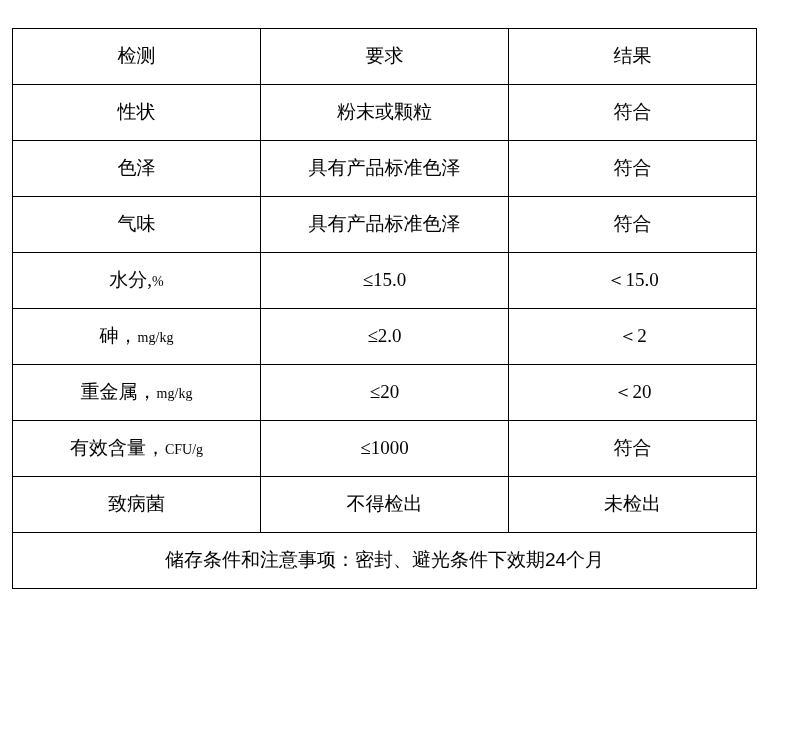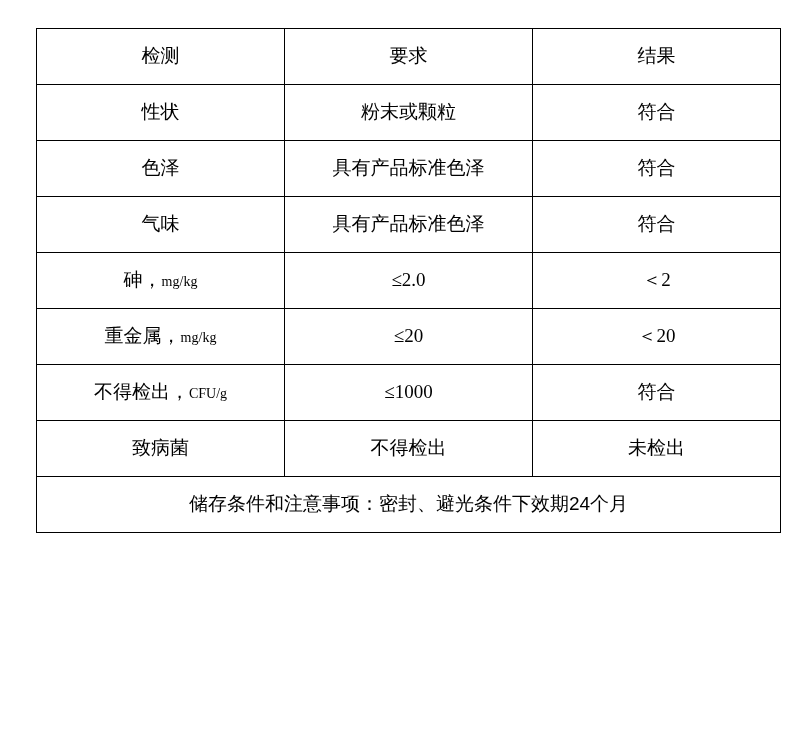--- a/index.html
+++ b/index.html
@@ -12,21 +12,21 @@
     background: #ffffff;
     font-family: "Liberation Serif", "DejaVu Serif", serif;
     color: #000000;
     overflow: hidden;
   }
   .page {
     position: relative;
     width: 800px;
     height: 750px;
     box-sizing: border-box;
-    padding: 28px 28px 0 36px;
+    padding: 28px 28px 0 12px;
   }
   table.spec {
     width: 744px;
     border-collapse: collapse;
     table-layout: fixed;
   }
   table.spec td {
     border: 1.6px solid #000000;
     text-align: center;
     vertical-align: middle;
@@ -78,37 +78,42 @@
         <td>符合</td>
       </tr>
 
       <tr>
         <td><span>气味</span><span class="unit"></span></td>
         <td>具有产品标准色泽</td>
         <td>符合</td>
       </tr>
 
 
+      <tr>
+        <td><span>水分,</span><span class="unit">%</span></td>
+        <td>≤15.0</td>
+        <td>＜15.0</td>
+      </tr>
 
 
       <tr>
         <td><span>砷，</span><span class="unit">mg/kg</span></td>
         <td>≤2.0</td>
         <td>＜2</td>
       </tr>
 
 
       <tr>
         <td><span>重金属，</span><span class="unit">mg/kg</span></td>
         <td>≤20</td>
         <td>＜20</td>
       </tr>
 
       <tr>
-        <td><span>不得检出，</span><span class="unit">CFU/g</span></td>
+        <td><span>有效含量，</span><span class="unit">CFU/g</span></td>
         <td>≤1000</td>
         <td>符合</td>
       </tr>
 
       <tr>
         <td><span>致病菌</span><span class="unit"></span></td>
         <td>不得检出</td>
         <td>未检出</td>
       </tr>
 

